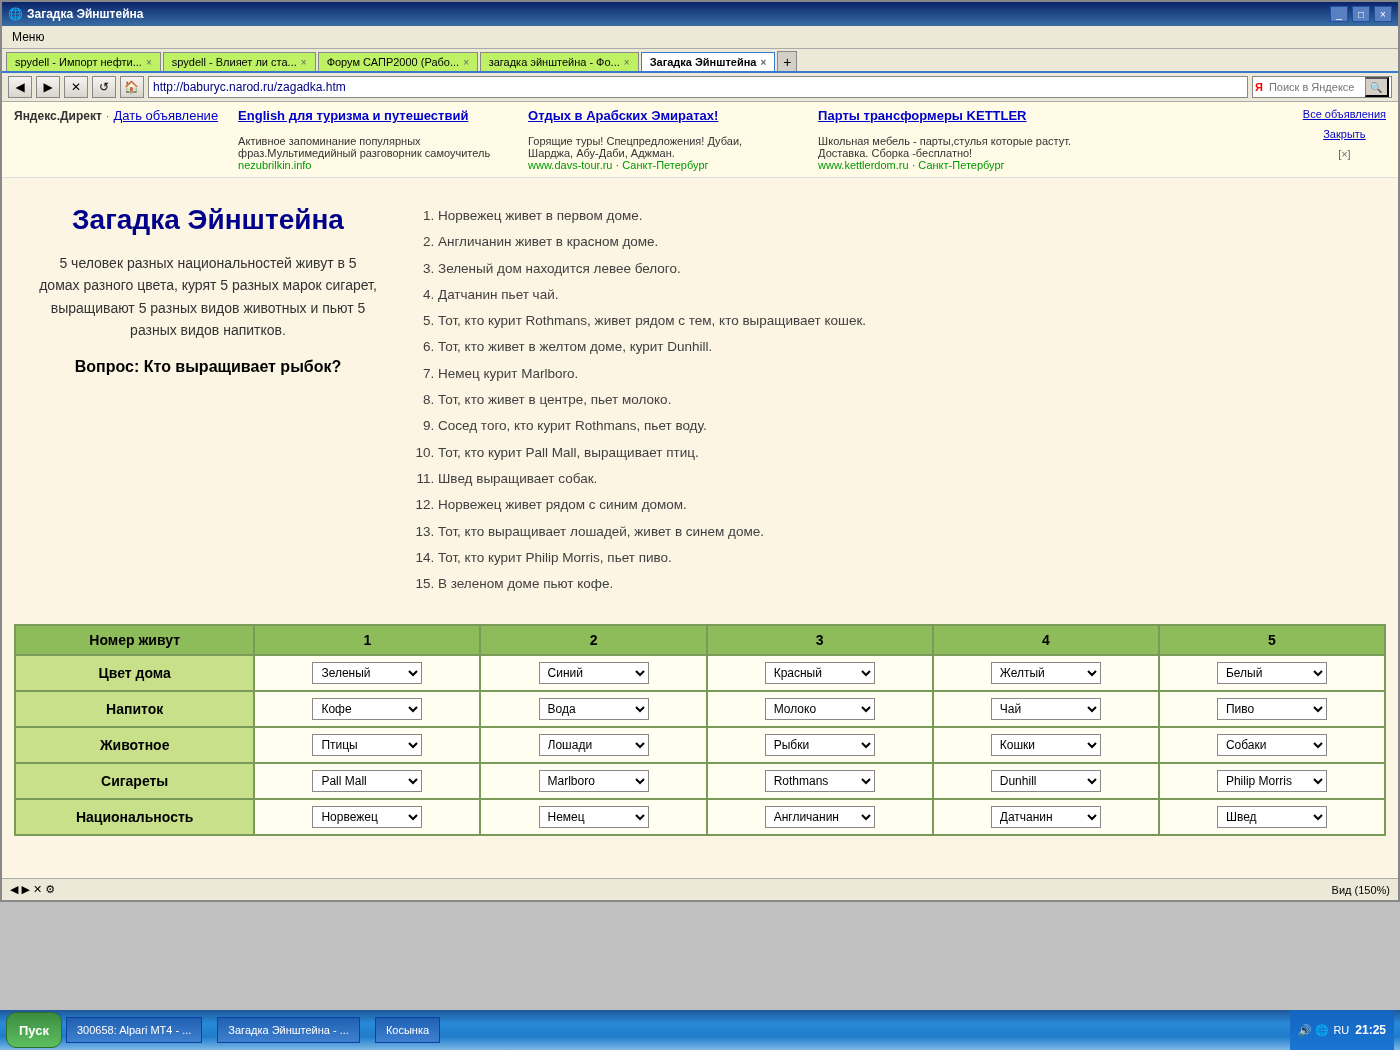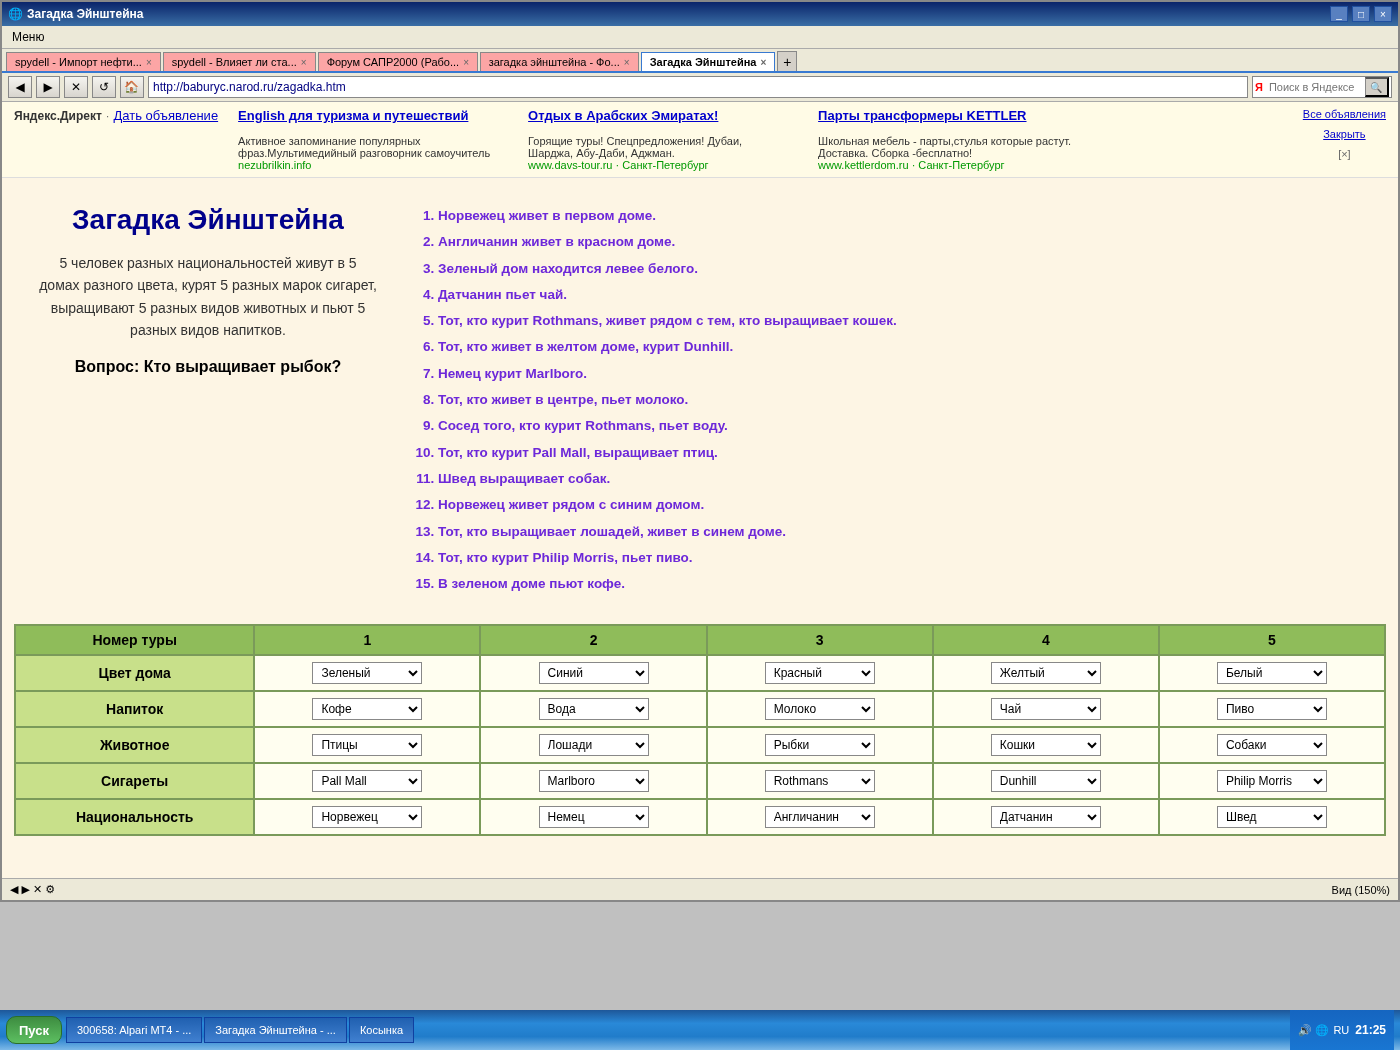--- a/index.html
+++ b/index.html
@@ -37,21 +37,21 @@
 
     .tab-bar {
       background: #ece9d8;
       display: flex;
       align-items: flex-end;
       padding: 2px 4px 0;
       gap: 2px;
       border-bottom: 2px solid #3879d1;
     }
     .tab {
-      background: #fca5a5;
+      background: #bef264;
       border: 1px solid #888;
       border-bottom: none;
       padding: 3px 8px;
       font-size: 11px;
       max-width: 160px;
       overflow: hidden;
       text-overflow: ellipsis;
       white-space: nowrap;
       cursor: pointer;
       display: flex;
@@ -179,24 +179,23 @@
 
     .right-panel {
       flex: 1;
       padding: 10px 0;
     }
 
     .clues-list {
       list-style: decimal;
       padding-left: 20px;
       font-size: 13.5px;
-      color: #6d28d9;
+      color: #404040;
       line-height: 1.8;
       column-count: 1;
-      font-weight: bold;
     }
     .clues-list li { margin-bottom: 2px; }
 
     
     .puzzle-table-container {
       padding: 0 12px 16px;
     }
 
     .puzzle-table {
       width: 100%;
@@ -265,21 +264,21 @@
     .taskbar-left { display: flex; align-items: center; gap: 4px; }
     .start-btn {
       background: linear-gradient(to bottom, #3d8c40, #5dbf61);
       color: white;
       border: 1px solid #2a6e2a;
       padding: 3px 12px;
       font-weight: bold;
       font-size: 13px;
       cursor: pointer;
       border-radius: 10px;
-      height: 28px;
+      height: 36px;
     }
     .taskbar-item {
       background: linear-gradient(to bottom, #2060b0, #4080d0);
       color: white;
       border: 1px solid #1040a0;
       padding: 3px 10px;
       font-size: 11px;
       cursor: pointer;
       height: 26px;
       display: flex;
@@ -415,21 +414,21 @@
             <li>Тот, кто курит Philip Morris, пьет пиво.</li>
             <li>В зеленом доме пьют кофе.</li>
           </ol>
       </div>
     </div>
 
     <div class="puzzle-table-container">
       <table class="puzzle-table" id="puzzle-table">
         <thead>
           <tr id="table-header-row">
-          <th>Номер туры</th>
+          <th>Номер живут</th>
               <th>1</th>
               <th>2</th>
               <th>3</th>
               <th>4</th>
               <th>5</th>
             </tr>
         </thead>
         <tbody id="table-body">
         <tr>
               <td>Цвет дома</td>
@@ -480,21 +479,21 @@
     <div style="display:flex; gap:10px; align-items:center;">
       <span>◀ ▶ ✕ ⚙</span>
     </div>
     <div>Вид (150%)</div>
   </div>
 </div>
 
 <div class="taskbar">
   <div class="taskbar-left">
     <button class="start-btn">Пуск</button>
-    <div style="display:flex; gap:2px;" id="taskbar-items">
+    <div style="display:flex; gap:15px;" id="taskbar-items">
     <button class="taskbar-item">300658: Alpari MT4 - ...</button>
         <button class="taskbar-item">Загадка Эйнштейна - ...</button>
         <button class="taskbar-item">Косынка</button>
       </div>
   </div>
   <div class="taskbar-right">
     <div class="tray-icons">
       <span class="tray-icon">🔊</span>
       <span class="tray-icon">🌐</span>
       <span class="tray-icon">RU</span>

